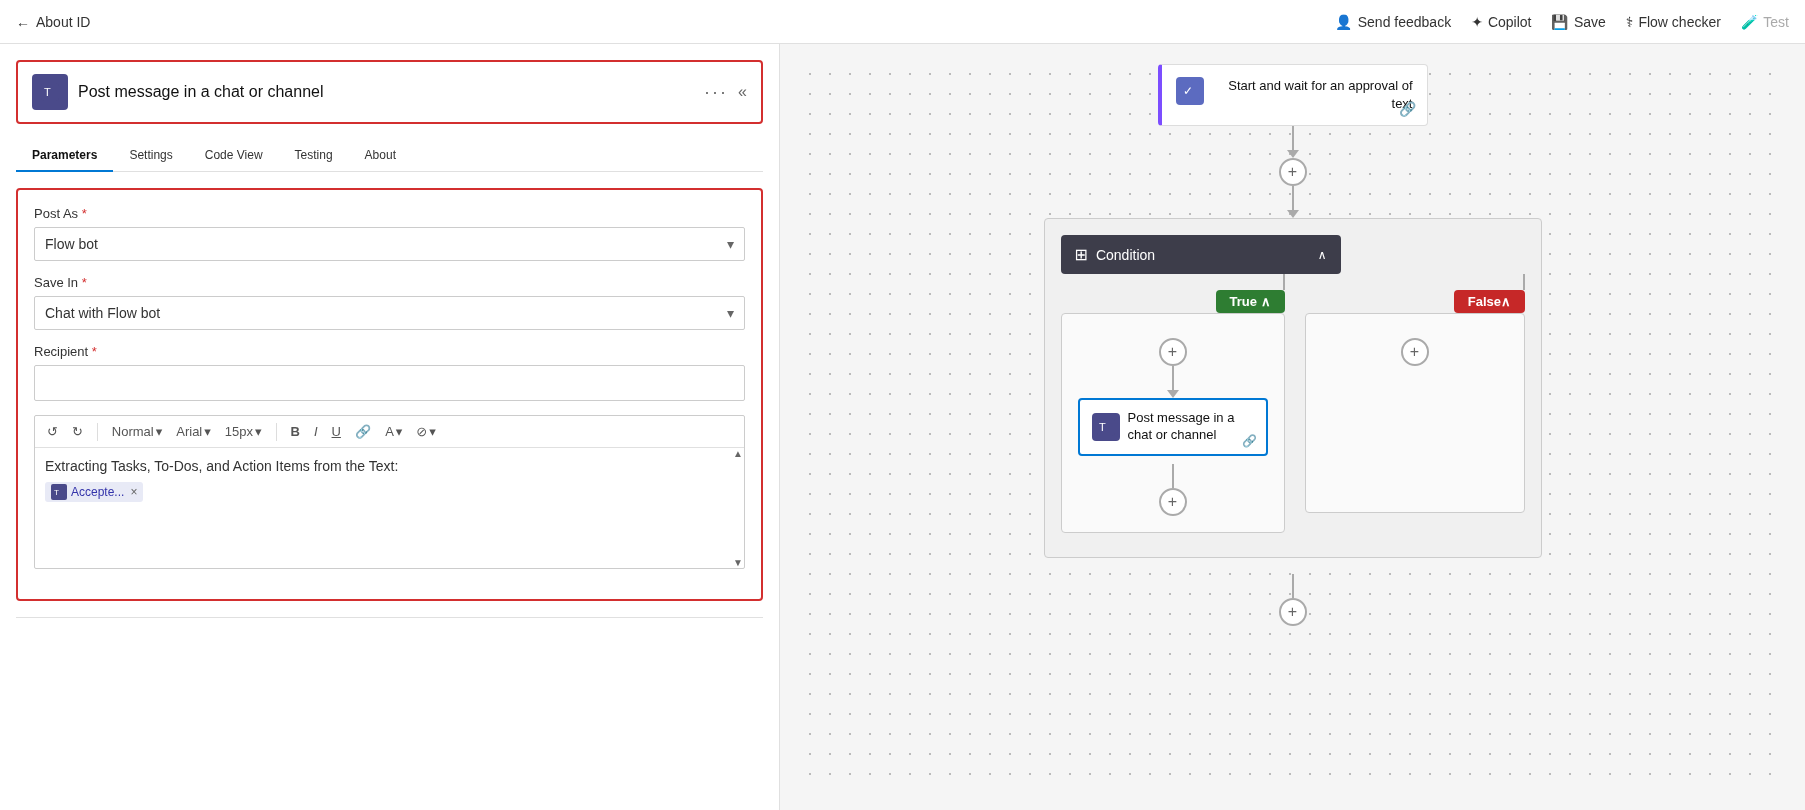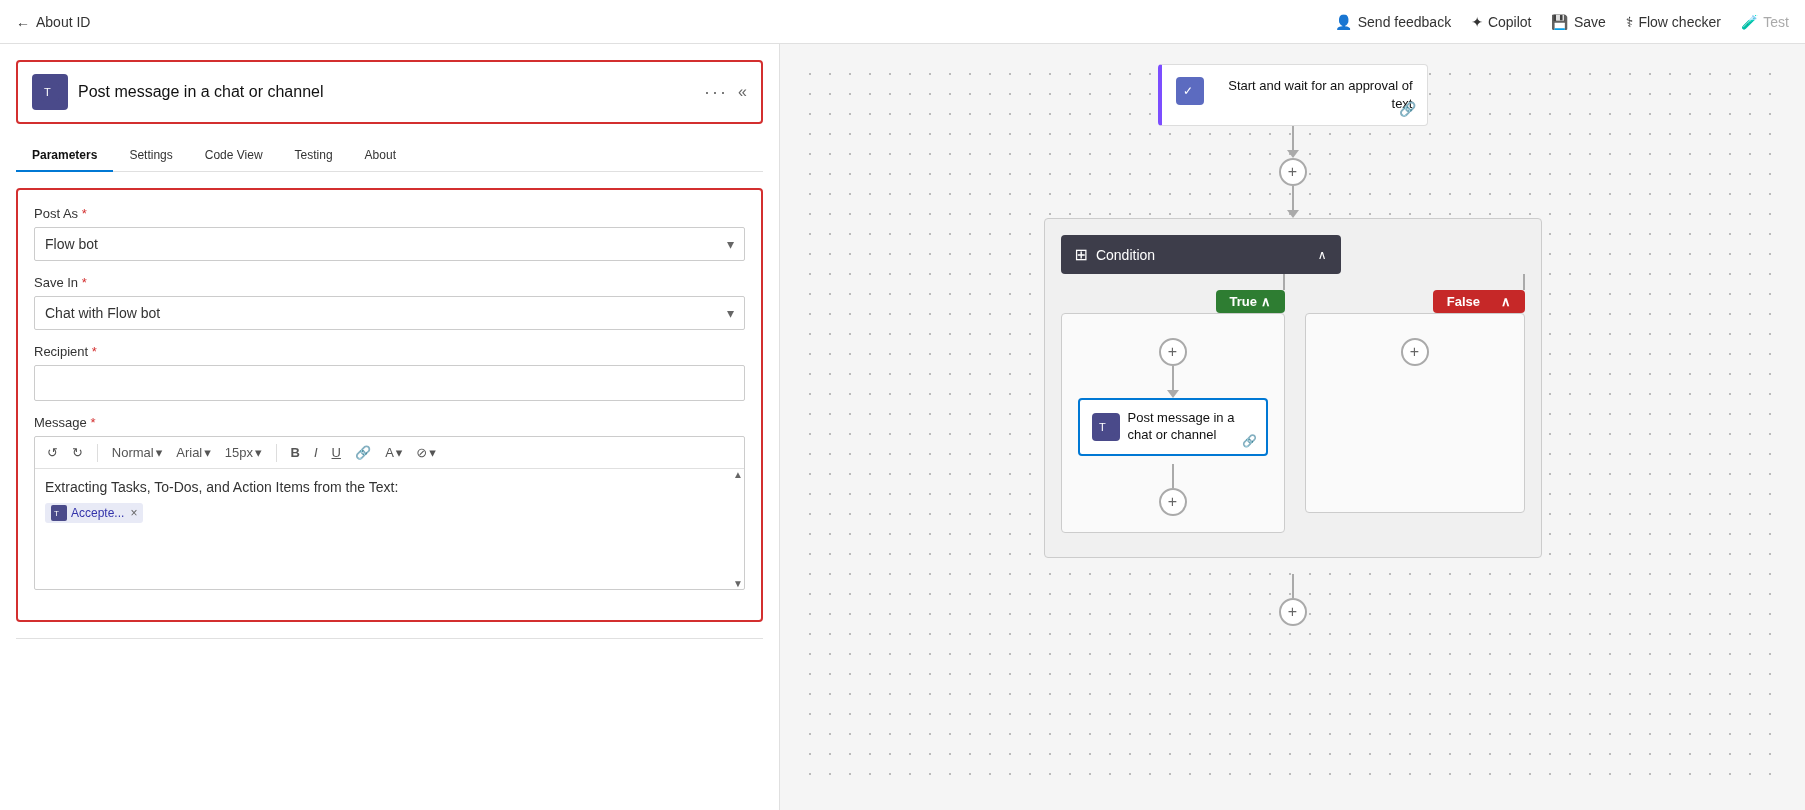--- a/index.html
+++ b/index.html
@@ -78,21 +78,21 @@
     .condition-content { display: flex; align-items: center; gap: 8px; }
     .condition-icon { color: #fff; font-size: 16px; }
     .condition-title { color: #fff; font-size: 14px; font-weight: 500; }
     .condition-collapse { color: #fff; cursor: pointer; font-size: 12px; }
 
     
     .branches { display: flex; gap: 20px; align-items: flex-start; margin-top: 0; }
     .branch { display: flex; flex-direction: column; align-items: flex-end; }
     .branch-container { border: 1px solid #ccc; border-radius: 4px; padding: 16px; background: #fafafa; min-width: 220px; min-height: 200px; display: flex; flex-direction: column; align-items: center; }
     .branch-label-true { background: #2e7d32; color: #fff; border-radius: 4px; padding: 4px 14px; font-size: 13px; font-weight: 600; display: flex; align-items: center; gap: 4px; cursor: pointer; }
-    .branch-label-false { background: #c62828; color: #fff; border-radius: 4px; padding: 4px 14px; font-size: 13px; font-weight: 600; display: flex; align-items: center; gap: 21px; cursor: pointer; }
+    .branch-label-false { background: #c62828; color: #fff; border-radius: 4px; padding: 4px 14px; font-size: 13px; font-weight: 600; display: flex; align-items: center; gap: 0; cursor: pointer; }
 
     
     .teams-block { background: #fff; border: 2px solid #0078d4; border-radius: 4px; width: 190px; padding: 10px 12px; display: flex; align-items: center; gap: 8px; position: relative; }
     .teams-block-icon { width: 28px; height: 28px; background: #4a4a8a; border-radius: 4px; display: flex; align-items: center; justify-content: center; flex-shrink: 0; }
     .teams-block-title { font-size: 13px; font-weight: 500; color: #111; line-height: 1.3; }
     .teams-block-link { position: absolute; bottom: 6px; right: 8px; color: #aaa; font-size: 12px; }
 
     
     .condition-outer { border: 1px solid #ccc; border-radius: 4px; background: #f0f0f0; padding: 16px 16px 24px; }
 
@@ -204,24 +204,20 @@
 
       <div class="form-group">
         <label class="form-label">
           <span>Recipient</span>
           <span class="required"> *</span>
         </label>
         <input class="form-input" type="text" style="">
       </div>
 
       <div class="form-group">
-        <label class="form-label">
-          <span>Message</span>
-          <span class="required"> *</span>
-        </label>
         <div class="message-editor">
           <div class="editor-toolbar">
             <button class="toolbar-btn">↺</button>
             <button class="toolbar-btn">↻</button>
             <div class="toolbar-separator"></div>
             <button class="toolbar-btn">
               <span>Normal</span>
               <span>▾</span>
             </button>
             <button class="toolbar-btn">

